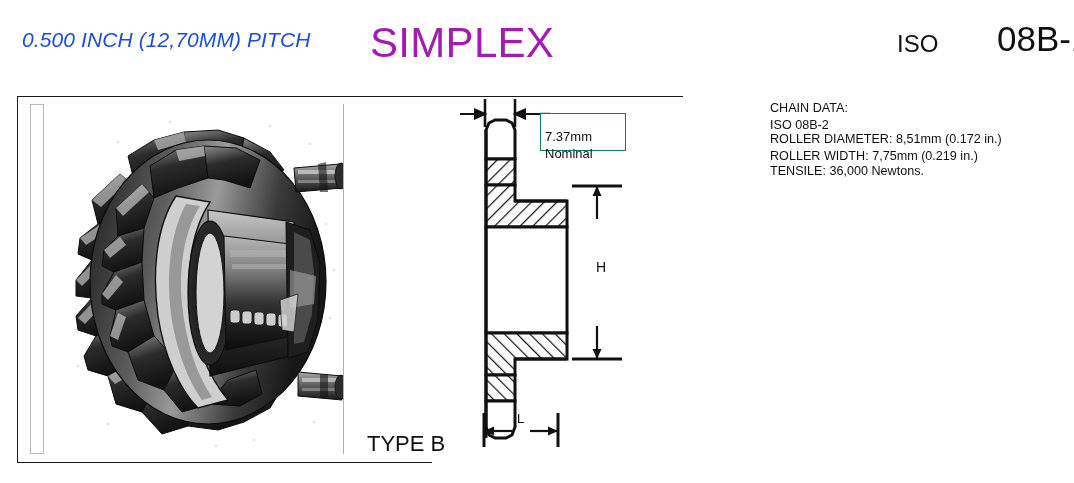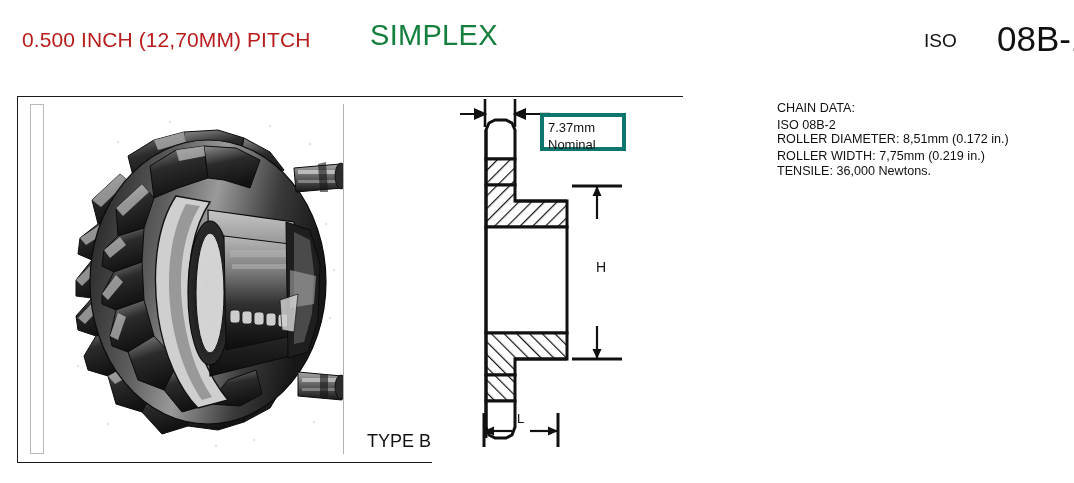--- a/index.html
+++ b/index.html
@@ -8,28 +8,28 @@
     font-family:"Liberation Sans","DejaVu Sans",sans-serif;
     color:#000000;
     -webkit-font-smoothing:antialiased;
   }
   .abs{position:absolute;}
 
   
   #header-row{left:0;top:0;width:1074px;height:88px;}
   #pitch-title{
     left:22px;top:28px;font-size:21px;letter-spacing:0.1px;
-    color:#b91c1c;white-space:nowrap;
+    color:#1d4ed8;white-space:nowrap;font-style:italic;
   }
   #simplex-title{
-    left:370px;top:19px;font-size:29px;letter-spacing:0.3px;
-    color:#15803d;white-space:nowrap;font-weight:400;
+    left:370px;top:19px;font-size:42px;letter-spacing:0.3px;
+    color:#a21caf;white-space:nowrap;font-weight:400;
   }
   #iso-label{
-    left:897px;top:30px;font-size:19px;color:#111;white-space:nowrap;margin-left:27px;
+    left:897px;top:30px;font-size:24px;color:#111;white-space:nowrap;
   }
   #iso-code{
     left:969px;top:19px;font-size:35px;color:#111;white-space:nowrap;font-weight:400;margin-left:28px;
   }
 
   
   #drawing-frame{
     left:17px;top:96px;width:666px;height:367px;
     border:1.6px solid #1a1a1a;background:#ffffff;box-sizing:border-box;
   }
@@ -52,36 +52,36 @@
 
   
   #section-view{
     left:432px;top:97px;width:251px;height:366px;
   }
   #section-view svg{display:block;width:100%;height:100%;}
 
   
   #nominal-callout{
     left:540px;top:113px;width:86px;height:38px;
-    border:4px solid #0f766e;background:#ffffff;box-sizing:border-box;
-    padding:2px 0 0 4px;
+    border:1px solid #0f766e;background:#ffffff;box-sizing:border-box;
+    padding:14px 0 0 4px;
   }
   #nominal-callout div{font-size:13px;line-height:17px;color:#111;white-space:nowrap;}
 
   
   #type-label{
-    left:367px;top:431px;font-size:18px;color:#111;white-space:nowrap;
+    left:367px;top:431px;font-size:22px;color:#111;white-space:nowrap;
   }
   #dim-h-label{left:596px;top:259px;font-size:14px;color:#111;}
   #dim-l-label{left:517px;top:411px;font-size:13px;color:#111;}
 
   
   #chain-data{left:770px;top:101px;width:290px;}
   #chain-data .line{
-    font-size:12.6px;line-height:14.6px;color:#111;white-space:nowrap;margin-left:7px;
+    font-size:12.6px;line-height:14.6px;color:#111;white-space:nowrap;
   }
   #chain-data .line.gap{margin-top:2.2px;}
 </style>
 </head>
 <body>
 
 <div class="abs" id="header-row">
   <div class="abs" id="pitch-title">0.500 INCH (12,70MM) PITCH</div>
   <div class="abs" id="simplex-title">SIMPLEX</div>
   <div class="abs" id="iso-label">ISO</div>

